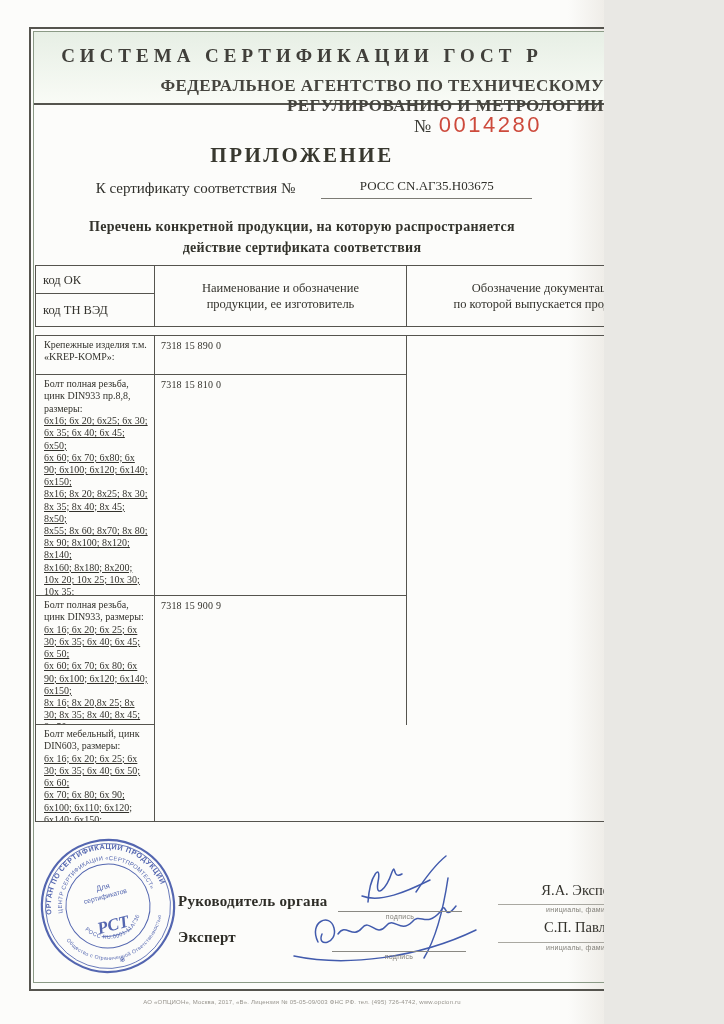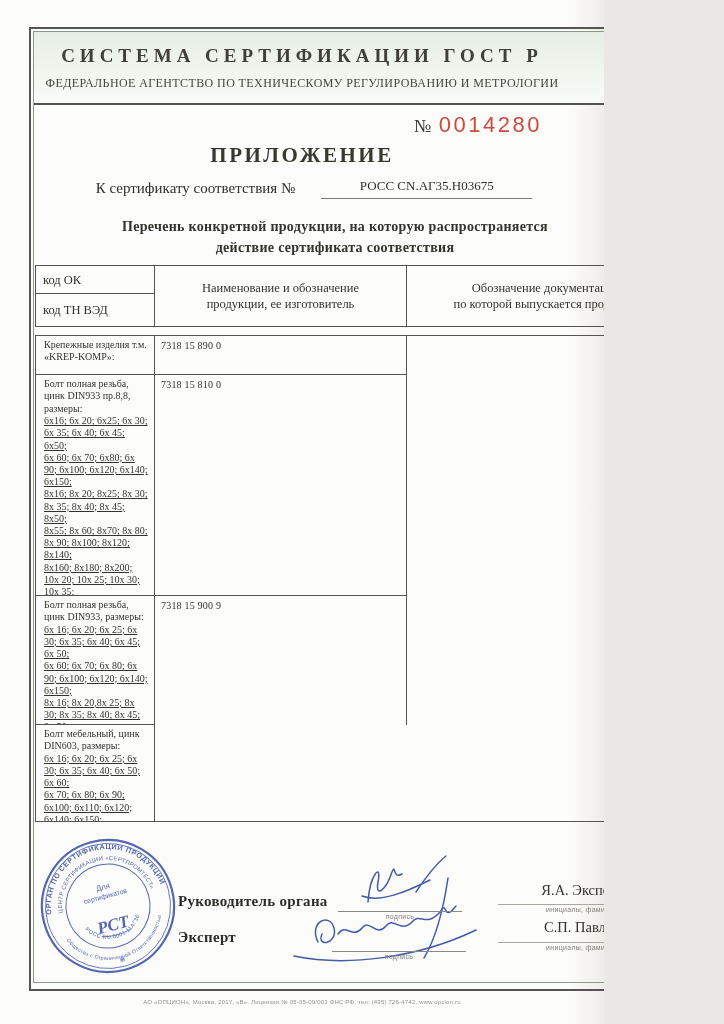--- a/index.html
+++ b/index.html
@@ -13,36 +13,36 @@
   .frame { position:absolute; left:29px; top:27px; width:663px; height:960px;
            border:2px solid #55544e; }
   .frame-inner { position:absolute; left:33px; top:31px; width:653px; height:950px;
            border:1px solid #8b9a86; pointer-events:none; }
   .head-band { position:absolute; left:34px; top:32px; width:651px; height:71px;
            background:linear-gradient(180deg,#e7efe5,#f9fbf6);
            border-bottom:2px solid #55544e; }
   
   .sys-title { position:absolute; top:45px; left:0; width:100%; text-align:center;
            font-weight:bold; font-size:19px; letter-spacing:5px; color:#403f3a; }
-  .agency { position:absolute; top:76px; left:0; width:100%; text-align:center;
-           font-weight:normal; font-size:12px; letter-spacing:0.4px; color:#45443e; }
+  .agency { position:absolute; top:76px; left:0; width:100%; text-align:right;
+           font-weight:bold; font-size:17px; letter-spacing:0.4px; color:#45443e; }
   .doc-num { position:absolute; top:112px; right:62px; white-space:nowrap; }
   .num-label { font-size:18px; color:#3a3a34; margin-right:8px; }
   .num-value { font-family:Liberation Sans, sans-serif; font-size:22px;
            letter-spacing:2.5px; color:#cd4a3c; }
   .apx-title { position:absolute; top:143px; left:0; width:100%; text-align:center;
            font-weight:bold; font-size:21px; letter-spacing:2.5px; color:#38382f; }
   .cert-line { position:absolute; top:178px; left:12px; width:100%;
            display:flex; justify-content:center; align-items:flex-end; gap:26px; }
   .cert-label { font-size:15px; padding-bottom:2px; }
   .cert-num-wrap { border-bottom:1px solid #7c7b74; min-width:195px; text-align:center;
            font-size:13px; padding:0 8px 4px; }
   .purpose { position:absolute; top:216px; left:0; width:100%; text-align:center;
            font-weight:bold; font-size:14px; line-height:21px; white-space:pre-line;
-           letter-spacing:0.3px; color:#33332c;margin-left:33px; }
+           letter-spacing:0.3px; color:#33332c; }
   
   .tbl-head { position:absolute; left:35px; top:265px; width:654px; height:62px;
            display:grid; grid-template-columns:119px 252px 1fr; box-sizing:border-box;
            border:1.4px solid #55544e; font-size:12.5px; color:#34332d; }
   .th { border-right:1.4px solid #55544e; }
   .th:last-child { border-right:none; }
   .th-c1a { height:28px; border-bottom:1.4px solid #55544e; padding:7px 0 0 7px; box-sizing:border-box; }
   .th-c1b { padding:9px 0 0 7px; }
   .th-center { display:flex; align-items:center; justify-content:center;
            text-align:center; white-space:pre-line; line-height:16.5px; }

